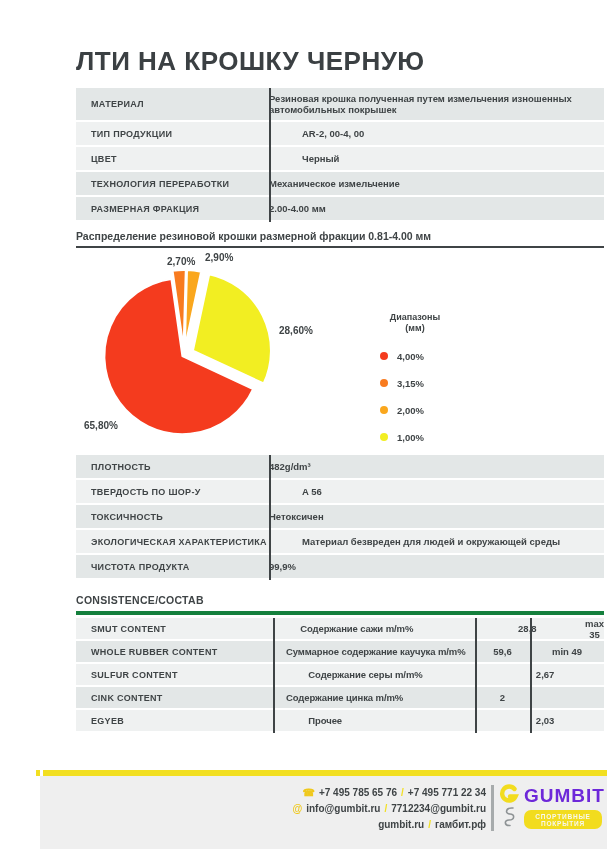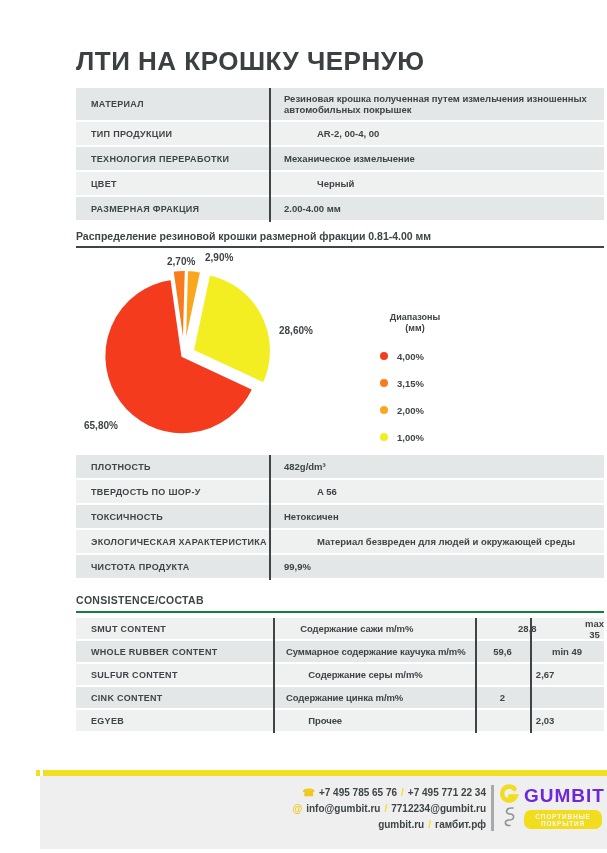--- a/index.html
+++ b/index.html
@@ -12,21 +12,21 @@
   
   .table { position:absolute; left:40px; width:528px; }
   .t1 { top:88px; } .t2 { top:455px; } .t3 { top:618px; }
   .trow { display:flex; align-items:center; margin-bottom:2px; }
   .trow.dark  { background:#E3E7E7; }
   .trow.light { background:#EFF1F1;gap:33px; }
   .t1 .trow, .t2 .trow { height:23px; }
   .t1 .trow.tall { height:32px; }
   .cell { box-sizing:border-box; }
   .cell.label { width:193px; padding-left:15px; font-size:9px;  font-weight:bold; letter-spacing:0.3px; }
-  .cell.value { flex:1;      padding-left:15px; padding-right:8px; font-size:9.5px; font-weight:bold; }
+  .cell.value { flex:1;      padding-left:0; padding-right:8px; font-size:9.5px; font-weight:bold; }
   .t1 .trow.tall .cell.value { line-height:11.5px; }
   .vline { position:absolute; top:0; bottom:0; width:1.5px; background:#3F4446; z-index:2; }
   .vl-main { left:193px; }
   .t3 .trow { height:21px; }
   .t3 .cell.label { width:197px; }
   .t3 .cell.desc  { width:202px; padding-left:13px; font-size:9.5px; font-weight:bold; letter-spacing:-0.1px; }
   .t3 .cell.val   { width:55px; text-align:center; font-size:9.5px; font-weight:bold; padding:0; }
   .t3 .cell.lim   { flex:1;   text-align:center; font-size:9.5px; font-weight:bold; padding:0; }
   .t3 .vl-a { left:197px; } .t3 .vl-b { left:399px; } .t3 .vl-c { left:454px; }
 
@@ -41,21 +41,21 @@
   .pl-2 { left:129px; top:2px;  }
   .pl-3 { left:203px; top:75px; }
   .legend { position:absolute; left:300px; top:62px; width:110px; }
   .legend-title { width:78px; text-align:center; font-size:9px; font-weight:bold; line-height:11px; }
   .legend-item { display:flex; align-items:center; margin-top:17px; height:10px; }
   .legend-dot  { width:8px; height:8px; border-radius:50%; margin-left:4px; margin-right:9px; }
   .legend-label { font-size:9.5px; font-weight:bold; }
 
   .section-head { position:absolute; left:40px; top:594px; width:528px; box-sizing:border-box;
                   font-size:10.5px; font-weight:bold; letter-spacing:0.3px;
-                  padding-bottom:5px; border-bottom:2px solid #15803d; }
+                  padding-bottom:5px; border-bottom:4px solid #15803d; }
 
   
   .footer-bar   { position:absolute; left:0; top:770px; width:607px; height:6px; background:#F2DF21; }
   .footer-notch { position:absolute; left:4px; top:770px; width:3px; height:6px; background:#ffffff; }
   .footer-panel { position:absolute; left:4px; top:776px; width:603px; height:73px; background:#EFEFEF; }
   .contacts { position:absolute; top:9px; right:157px; text-align:right; }
   .cline { font-size:10px; font-weight:bold; line-height:16px; color:#3F4446; white-space:nowrap; }
   .cicon { color:#EFC81C; margin-right:4px; font-weight:bold; }
   .sep   { color:#F2DF21; margin:0 4px; font-weight:bold; }
   .fdiv  { position:absolute; top:9px; left:451px; width:2.5px; height:46px; background:#A7ABAC; }
@@ -77,27 +77,27 @@
   <div class="table t1" id="t1">
     <div class="vline vl-main"></div>
   <div class="trow dark tall">
         <div class="cell label">МАТЕРИАЛ</div>
         <div class="cell value">Резиновая крошка полученная путем измельчения изношенных автомобильных покрышек</div>
       </div>
       <div class="trow light">
         <div class="cell label">ТИП ПРОДУКЦИИ</div>
         <div class="cell value">AR-2, 00-4, 00</div>
       </div>
+      <div class="trow light">
+        <div class="cell label">ЦВЕТ</div>
+        <div class="cell value">Черный</div>
+      </div>
       <div class="trow dark">
         <div class="cell label">ТЕХНОЛОГИЯ ПЕРЕРАБОТКИ</div>
         <div class="cell value">Механическое измельчение</div>
-      </div>
-      <div class="trow light">
-        <div class="cell label">ЦВЕТ</div>
-        <div class="cell value">Черный</div>
       </div>
       <div class="trow dark">
         <div class="cell label">РАЗМЕРНАЯ ФРАКЦИЯ</div>
         <div class="cell value">2.00-4.00 мм</div>
       </div>
     </div>
 
   <div class="chart-head">Распределение резиновой крошки размерной фракции 0.81-4.00 мм</div>
 
   <div class="chart-area" id="chart-area">

